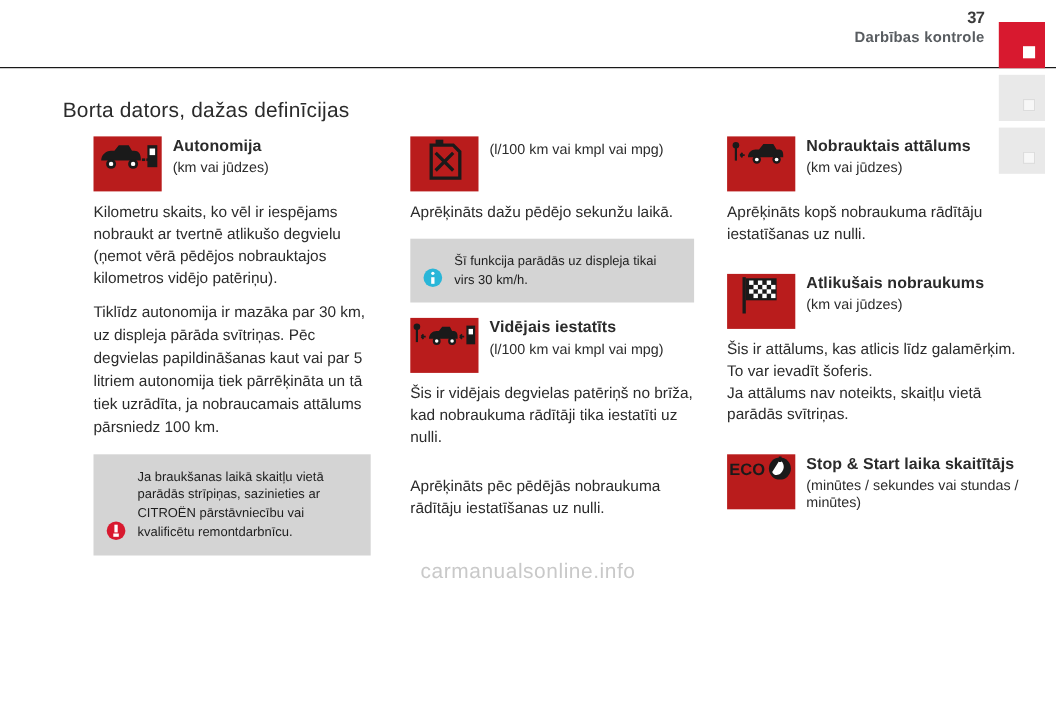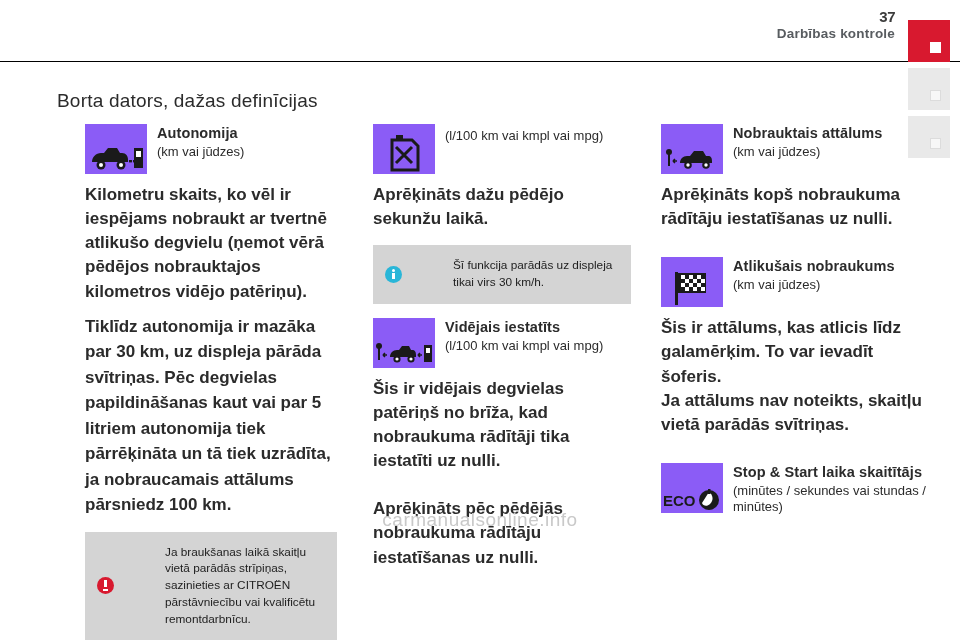--- a/index.html
+++ b/index.html
@@ -88,58 +88,57 @@
 
   
   .defblock { margin-bottom: 10px; }
   .defhead {
     display: flex;
     align-items: flex-start;
   }
   .deficon {
     flex: 0 0 auto;
     width: 62px; height: 50px;
-    background: #8b5cf6;
+    background: #b91c1c;
     display: flex;
-    align-items: flex-end;
+    align-items: flex-start;
     justify-content: center;
     margin-right: 10px;
   }
   .deftext { flex: 1 1 auto; padding-top: 1px; }
   .defname {
     font-size: 14.5px;
     font-weight: bold;
     color: #2b2b2b;
     line-height: 1.12;
     letter-spacing: 0.1px;
   }
   .defunit {
     font-size: 13px;
     font-weight: normal;
     color: #2b2b2b;
     margin-top: 3px;
     line-height: 1.2;
   }
   .defbody {
-    font-size: 17px;
-    font-weight: bold;
+    font-size: 14px;
+    font-weight: normal;
     color: #2b2b2b;
     line-height: 1.42;
     margin-top: 9px;
   }
   .defbody.loose { line-height: 1.5; }
 
   
   .callout {
     background: #d4d4d4;
     padding: 12px 13px 13px 12px;
     display: flex;
-    align-items: center;
+    align-items: flex-end;
     margin: 14px 0 14px 0;
-    gap: 40px;
   }
   .callout .ci {
     flex: 0 0 auto;
     width: 18px; height: 18px;
     margin-right: 10px;
     margin-top: 1px;
   }
   .callout .ctext {
     font-size: 11.8px;
     color: #1d1d1d;

